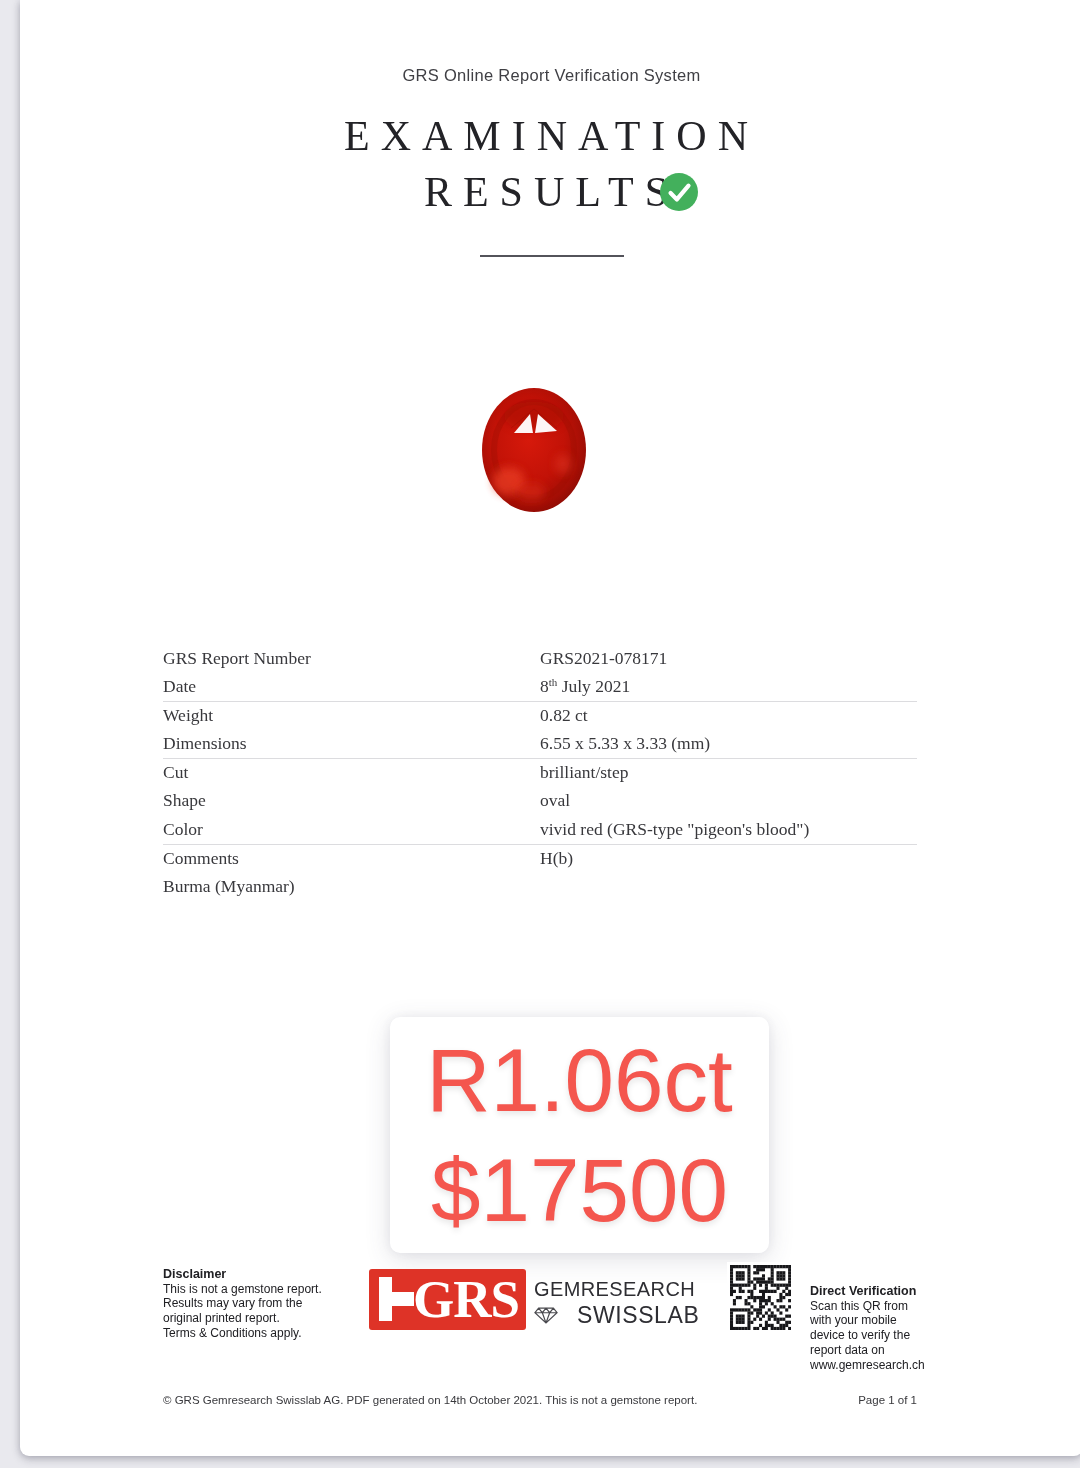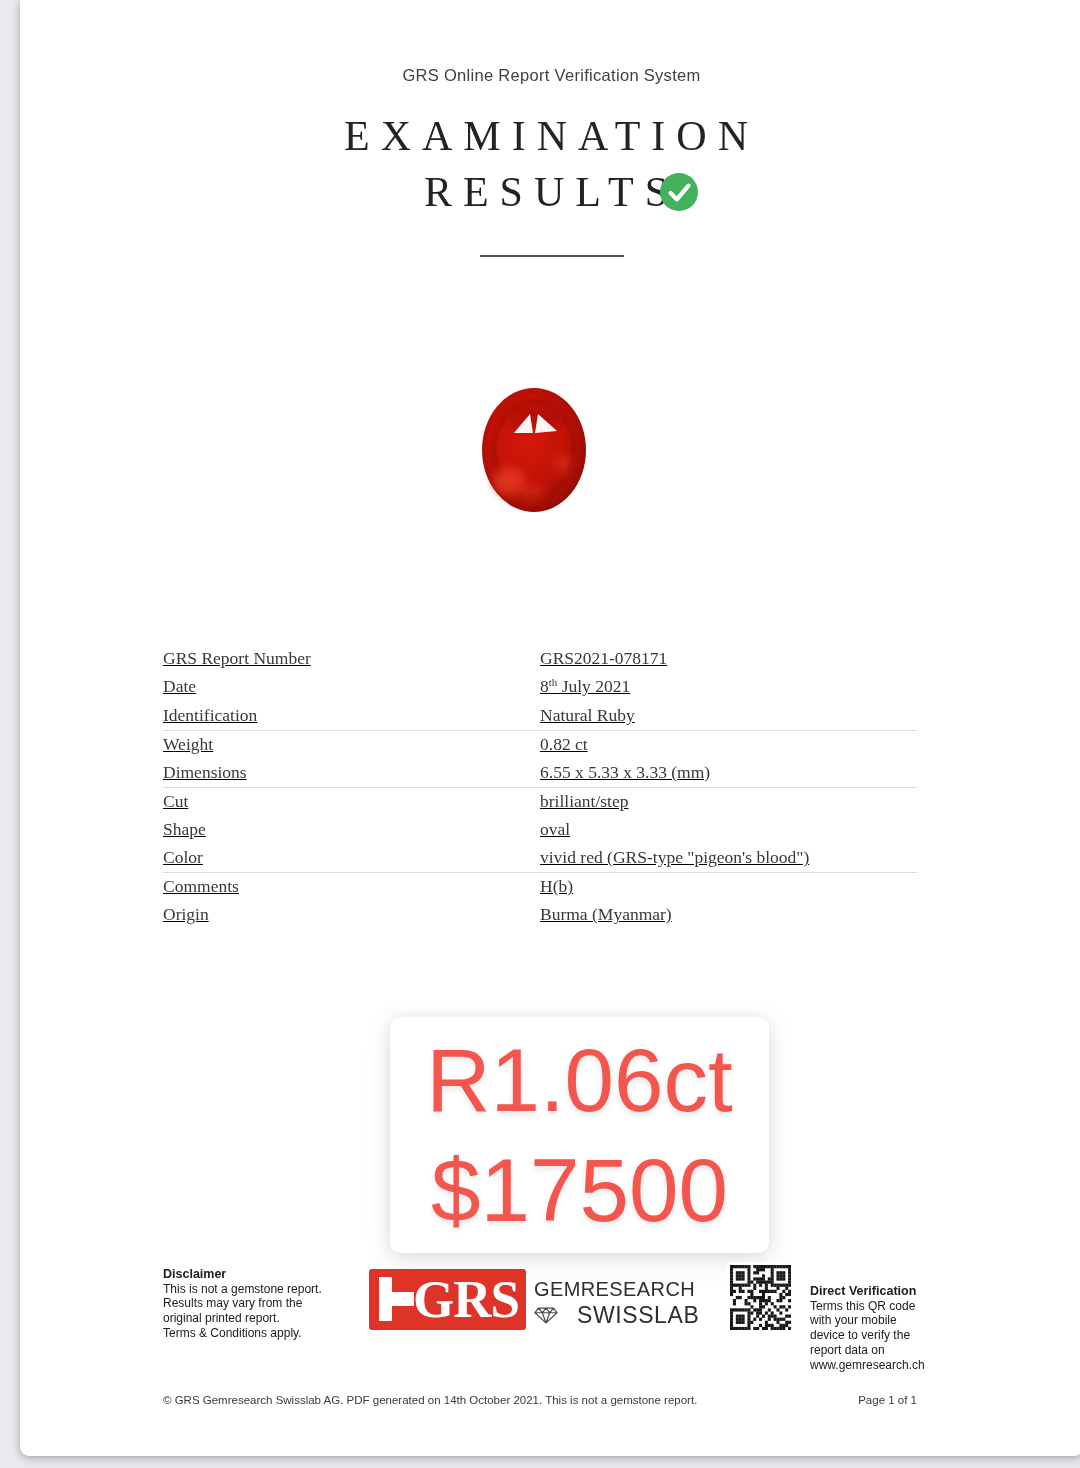--- a/index.html
+++ b/index.html
@@ -30,21 +30,21 @@
   .title2{top:168px;height:56px;}
   .check-wrap{position:absolute;left:calc(50% + 108px);top:173px;width:38px;height:38px;}
   .title-rule{
     top:255px;left:calc(50% - 72px);width:144px;height:0;
     border-top:2px solid #53535a;
   }
 
   .gem{left:461px;top:386px;width:106px;height:128px;}
 
   .report-table{left:143px;top:644px;width:754px;}
-  .trow{display:flex;align-items:center;height:28.5px;box-sizing:border-box;text-decoration:underline;}
+  .trow{display:flex;align-items:center;height:28.5px;box-sizing:border-box;}
   .trow.sep{border-top:1px solid #dcdcdf;}
   .t-label{width:377px;flex:none;font-family:"Liberation Serif",serif;font-size:17.5px;color:#38383c;}
   .t-val{flex:1;font-family:"Liberation Serif",serif;font-size:17.5px;color:#38383c;}
   .sup{font-size:11px;vertical-align:6px;letter-spacing:0;}
 
   .price-card{
     left:370px;top:1017px;width:379px;height:236px;border-radius:10px;
     background:#fff;
     box-shadow:0 6px 26px rgba(70,70,95,.16),0 0 10px rgba(70,70,95,.07);
     display:flex;flex-direction:column;justify-content:center;align-items:center;
@@ -119,24 +119,20 @@
 
   <div class="abs report-table">
     <div class="trow">
       <div class="t-label">GRS Report Number</div>
       <div class="t-val">GRS2021-078171</div>
     </div>
     <div class="trow">
       <div class="t-label">Date</div>
       <div class="t-val"><span>8</span><sup class="sup">th</sup><span> July 2021</span></div>
     </div>
-    <div class="trow">
-      <div class="t-label">Identification</div>
-      <div class="t-val">Natural Ruby</div>
-    </div>
     <div class="trow sep">
       <div class="t-label">Weight</div>
       <div class="t-val">0.82 ct</div>
     </div>
     <div class="trow">
       <div class="t-label">Dimensions</div>
       <div class="t-val">6.55 x 5.33 x 3.33 (mm)</div>
     </div>
     <div class="trow sep">
       <div class="t-label">Cut</div>
@@ -148,21 +144,20 @@
     </div>
     <div class="trow">
       <div class="t-label">Color</div>
       <div class="t-val">vivid red (GRS-type "pigeon's blood")</div>
     </div>
     <div class="trow sep">
       <div class="t-label">Comments</div>
       <div class="t-val">H(b)</div>
     </div>
     <div class="trow">
-      <div class="t-label">Origin</div>
       <div class="t-val">Burma (Myanmar)</div>
     </div>
   </div>
 
   <div class="abs price-card">
     <div class="price-line">R1.06ct</div>
     <div class="price-line">$17500</div>
   </div>
 
   <div class="abs small-block disclaimer">
@@ -422,21 +417,21 @@
         <rect x="15" y="20" width="1.05" height="1.05" fill="#17171a"></rect>
         <rect x="16" y="20" width="1.05" height="1.05" fill="#17171a"></rect>
         <rect x="17" y="20" width="1.05" height="1.05" fill="#17171a"></rect>
         <rect x="18" y="20" width="1.05" height="1.05" fill="#17171a"></rect>
         <rect x="20" y="20" width="1.05" height="1.05" fill="#17171a"></rect>
       </svg>
   </div>
 
   <div class="abs small-block verify">
     <div class="blk-title">Direct Verification</div>
-    <div>Terms this QR code</div>
+    <div>Scan this QR from</div>
     <div>with your mobile</div>
     <div>device to verify the</div>
     <div>report data on</div>
     <div>www.gemresearch.ch</div>
   </div>
 
   <div class="abs footer-row">
     <div>© GRS Gemresearch Swisslab AG. PDF generated on 14th October 2021. This is not a gemstone report.</div>
     <div>Page 1 of 1</div>
   </div>

